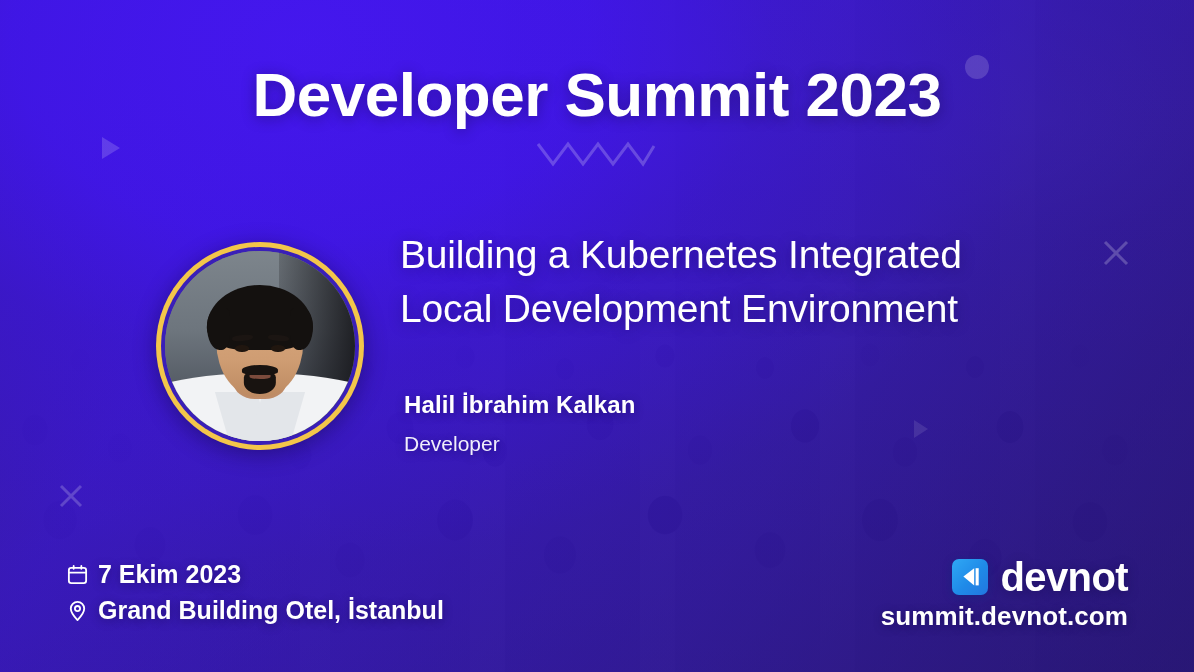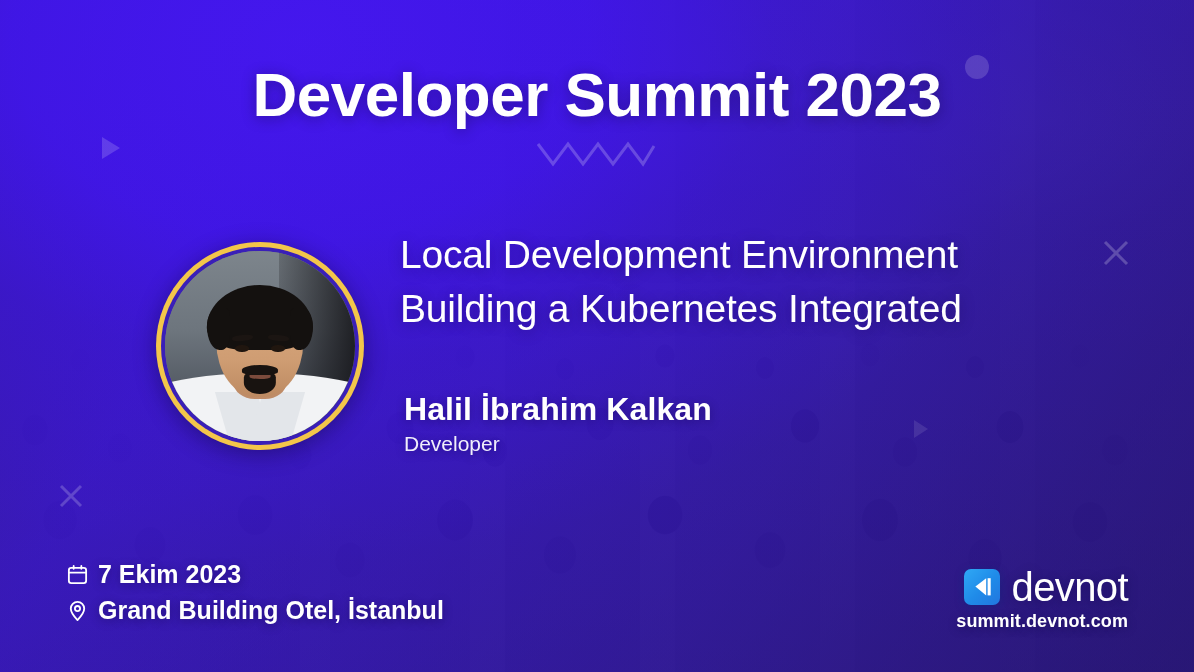--- a/index.html
+++ b/index.html
@@ -193,21 +193,21 @@
   .p-mous{ position:absolute; left:50%; top:60%; transform:translateX(-50%);
     width:19%; height:5%; background:#181310; border-radius:50% 50% 34% 34%; }
   .p-beard{ position:absolute; left:50%; top:63.5%; transform:translateX(-50%);
     width:17%; height:12%; background:#181310;
     border-radius:24% 24% 50% 50%; }
   .p-smile{ position:absolute; left:50%; top:65.2%; transform:translateX(-50%);
     width:11%; height:2.2%; background:#7c4b3c; border-radius:0 0 60% 60%; }
 
   .speaker-name{
     position:absolute; left:404px; top:391px;
-    color:#ffffff; font-size:32px; font-weight:700; letter-spacing:.1px;
+    color:#ffffff; font-size:24px; font-weight:700; letter-spacing:.1px;
     text-shadow:0 2px 10px rgba(18,8,64,.4);
   }
   .speaker-company{
     position:absolute; left:404px; top:432px;
     color:#f0eefb; font-size:21px; font-weight:400;
     text-shadow:0 2px 10px rgba(18,8,64,.4);
   }
 
   
   .session-title{
@@ -235,25 +235,25 @@
     display:flex; flex-direction:column; align-items:flex-end; gap:4px;
   }
   .brand-lockup{ display:flex; align-items:center; gap:12px; }
   .brand-mark{
     width:36px; height:36px; border-radius:7px;
     background:linear-gradient(135deg,#2fa8f5 0%,#1f8ae8 55%,#2276df 100%);
     display:flex; align-items:center; justify-content:center;
     box-shadow:0 2px 10px rgba(10,40,120,.45);
   }
   .brand-word{
-    color:#ffffff; font-size:40px; font-weight:400; letter-spacing:-.6px;
+    color:#ffffff; font-size:40px; font-weight:700; letter-spacing:-.6px;
     line-height:1; text-shadow:0 2px 12px rgba(18,8,64,.45);text-align:center;
   }
   .brand-url{
-    color:#ffffff; font-size:18px; font-weight:700; letter-spacing:.1px;
+    color:#ffffff; font-size:26px; font-weight:700; letter-spacing:.1px;
     text-shadow:0 2px 10px rgba(18,8,64,.45);
   }
 </style>
 </head>
 <body>
 
 <div class="banner">
 
   <div class="bg-photo"></div>
   <div class="bg-light"></div>
@@ -287,22 +287,22 @@
   </div>
   <div class="deco" id="deco-play-2">
     <svg width="18" height="22" viewBox="0 0 18 22">
         <path d="M2 2 L16 11 L2 20 Z" fill="rgba(255,255,255,.10)"></path>
       </svg>
   </div>
 
   <div class="event-title">Developer Summit 2023</div>
 
   <div class="session-title">
+    <span>Building a Kubernetes Integrated</span>
     <span>Local Development Environment</span>
-    <span>Building a Kubernetes Integrated</span>
   </div>
 
   <div class="avatar">
     <div class="avatar-gap">
       <div class="avatar-photo">
         <div class="p-bg"></div>
         <div class="p-bg-dark"></div>
         <div class="p-shoulders"></div>
         <div class="p-collar-l"></div>
         <div class="p-collar-r"></div>

